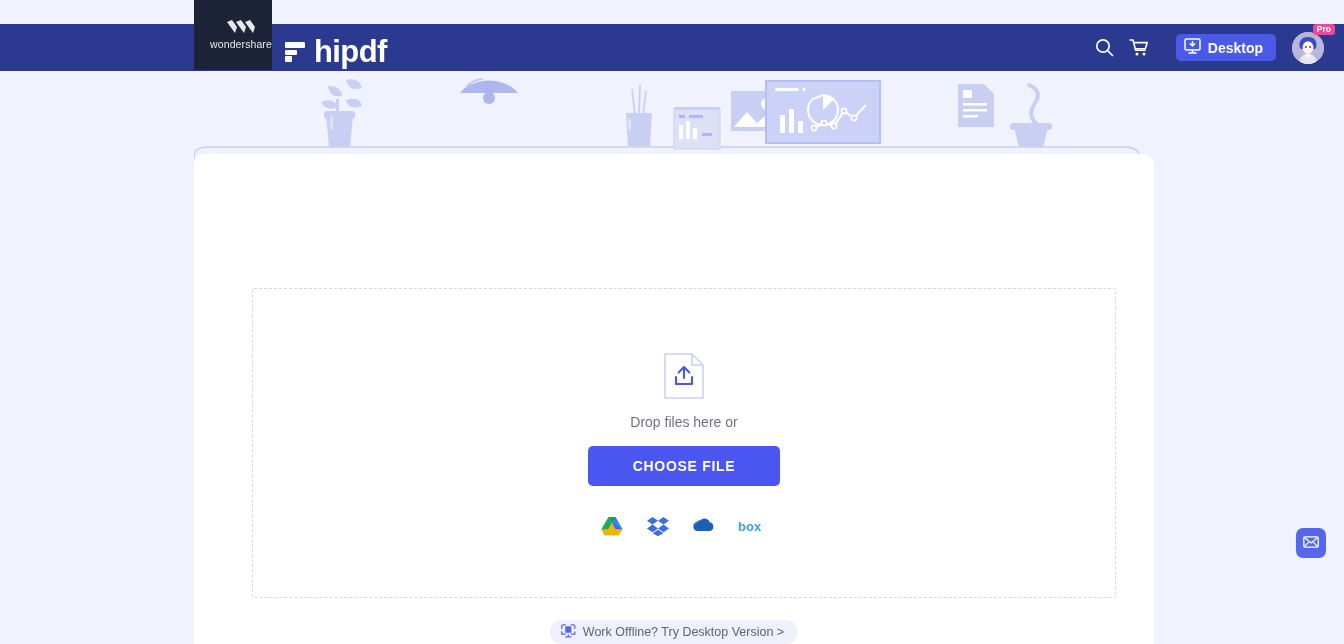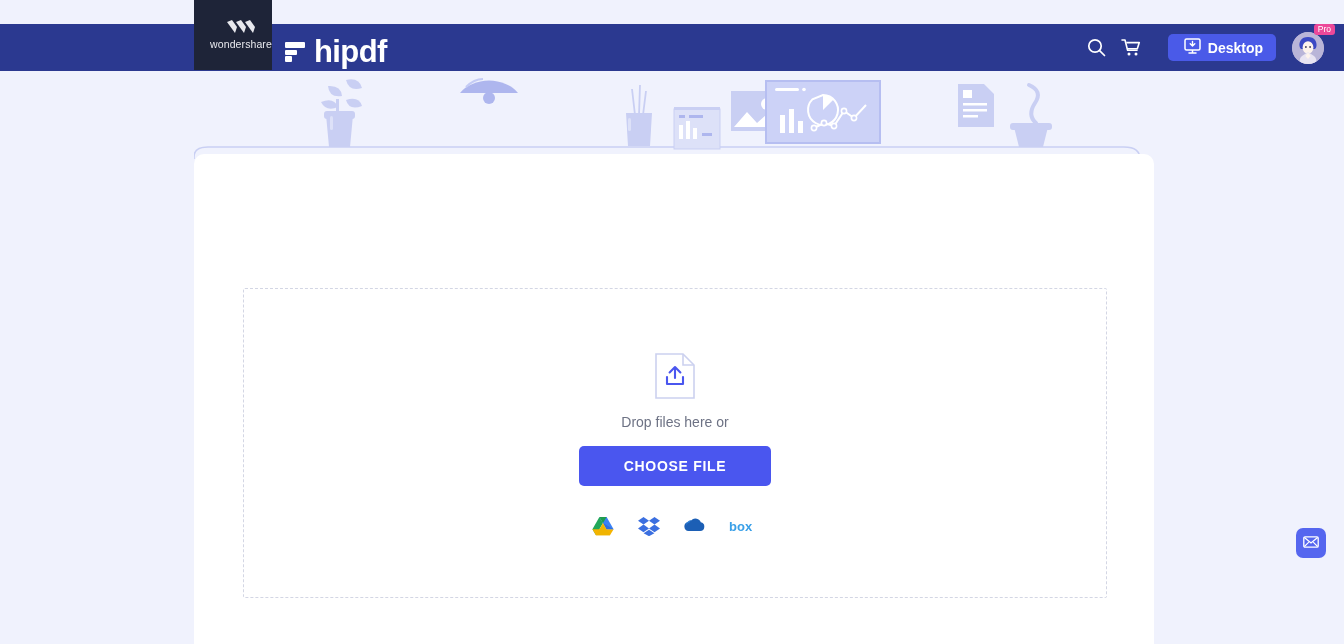--- a/index.html
+++ b/index.html
@@ -42,47 +42,47 @@
   .nav-link.l0 { margin-right: 40px; }
   .nav-link.l1 { margin-right: 40px; }
   .nav-link.l2 { margin-right: 48px; }
   .nav-link.l3 { margin-right: 44px; }
 
   .nav-right { position: absolute; right: 20px; top: 24px; height: 47px; display: flex; align-items: center; gap: 0; }
   .icon-btn { width: 34px; height: 34px; display: flex; align-items: center; justify-content: center; cursor: pointer; }
   .desktop-btn {
     margin-left: 20px;
     background: #4a5ae8; border-radius: 5px; height: 27px;
-    display: flex; align-items: center; gap: 7px; padding: 0 13px 0 16px;
+    display: flex; align-items: center; gap: 7px; padding: 0 13px 0 8px;
     color: #fff; font-size: 14px; font-weight: bold; cursor: pointer;
   }
   .avatar-wrap { position: relative; margin-left: 16px; width: 32px; height: 32px; cursor: pointer; }
   .avatar {
     width: 32px; height: 32px; border-radius: 50%;
     background: #b9b5d8; overflow: hidden; position: relative;
   }
   .pro-badge {
     position: absolute; right: -11px; top: -8px;
-    background: #ec4899; color: #fff; font-size: 8.5px; font-weight: normal;
+    background: #ec4899; color: #fff; font-size: 8.5px; font-weight: bold;
     border-radius: 3px; padding: 1px 4px 1.5px; line-height: 1;
   }
 
   
   .decor { position: absolute; left: 194px; top: 71px; width: 960px; height: 90px; overflow: hidden; }
 
   
   .card {
     position: absolute; left: 194px; top: 154px; width: 960px; height: 490px;
     background: #fff; border-radius: 10px 10px 0 0;
   }
   .title { text-align: center; margin-top: 36px; font-size: 30px; font-weight: bold; color: #4a4f63; letter-spacing: -0.2px; }
   .subtitle { text-align: center; margin-top: 12px; font-size: 14px; color: #8a8fa3; }
 
   .dropzone {
-    position: absolute; left: 49px; top: 134px; width: 864px; height: 310px;
+    position: absolute; left: 58px; top: 134px; width: 864px; height: 310px;
     border: 1px dashed #d3d6e4; border-radius: 2px;
     display: flex; flex-direction: column; align-items: center;
   }
   .upload-icon { margin-top: 64px; width: 40px; height: 46px; }
   .drop-text { margin-top: 15px; font-size: 14px; color: #6d7284; }
   .choose-btn {
     margin-top: 16px; width: 192px; height: 40px; background: #4a56ef;
     border-radius: 5px; color: #fff; font-size: 14px; font-weight: bold;
     letter-spacing: .7px; display: flex; align-items: center; justify-content: center;
     cursor: pointer; border: none; font-family: "Liberation Sans", sans-serif;
@@ -292,20 +292,31 @@
           </svg>
         </span>
         <span class="cloud-btn" style="width:30px;">
           <svg width="30" height="14" viewBox="0 0 30 14">
             <text x="0" y="11.5" font-family="Liberation Sans, sans-serif" font-size="13" font-weight="bold" fill="#3aa0e8">box</text>
           </svg>
         </span>
       </div>
     </div>
 
+    <div class="offline-btn">
+      <span>
+        <svg width="15" height="14" viewBox="0 0 17 16">
+          <path d="M2 1 h3 M12 1 h3 M1 2 v3 M16 2 v3 M1 9 v2.5 h4 M16 9 v2.5 h-4" fill="none" stroke="#5566ef" stroke-width="1.5" stroke-linecap="round"></path>
+          <rect x="5" y="2.5" width="7" height="7.5" rx="1" fill="#5566ef"></rect>
+          <line x1="8.5" y1="12" x2="8.5" y2="14.6" stroke="#5566ef" stroke-width="1.4"></line>
+          <line x1="5.5" y1="14.8" x2="11.5" y2="14.8" stroke="#5566ef" stroke-width="1.4" stroke-linecap="round"></line>
+        </svg>
+      </span>
+      <span>Work Offline? Try Desktop Version &gt;</span>
+    </div>
   </div>
 
   <div class="mail-fab">
     <span>
       <svg width="16" height="12" viewBox="0 0 16 12">
         <rect x="0.8" y="0.8" width="14.4" height="10.4" rx="1.2" fill="none" stroke="#fff" stroke-width="1.3"></rect>
         <path d="M1.4 1.6 L8 7 L14.6 1.6" fill="none" stroke="#fff" stroke-width="1.3"></path>
         <path d="M1.4 10.5 L5.8 6.2 M14.6 10.5 L10.2 6.2" fill="none" stroke="#fff" stroke-width="1.1"></path>
       </svg>
     </span>

